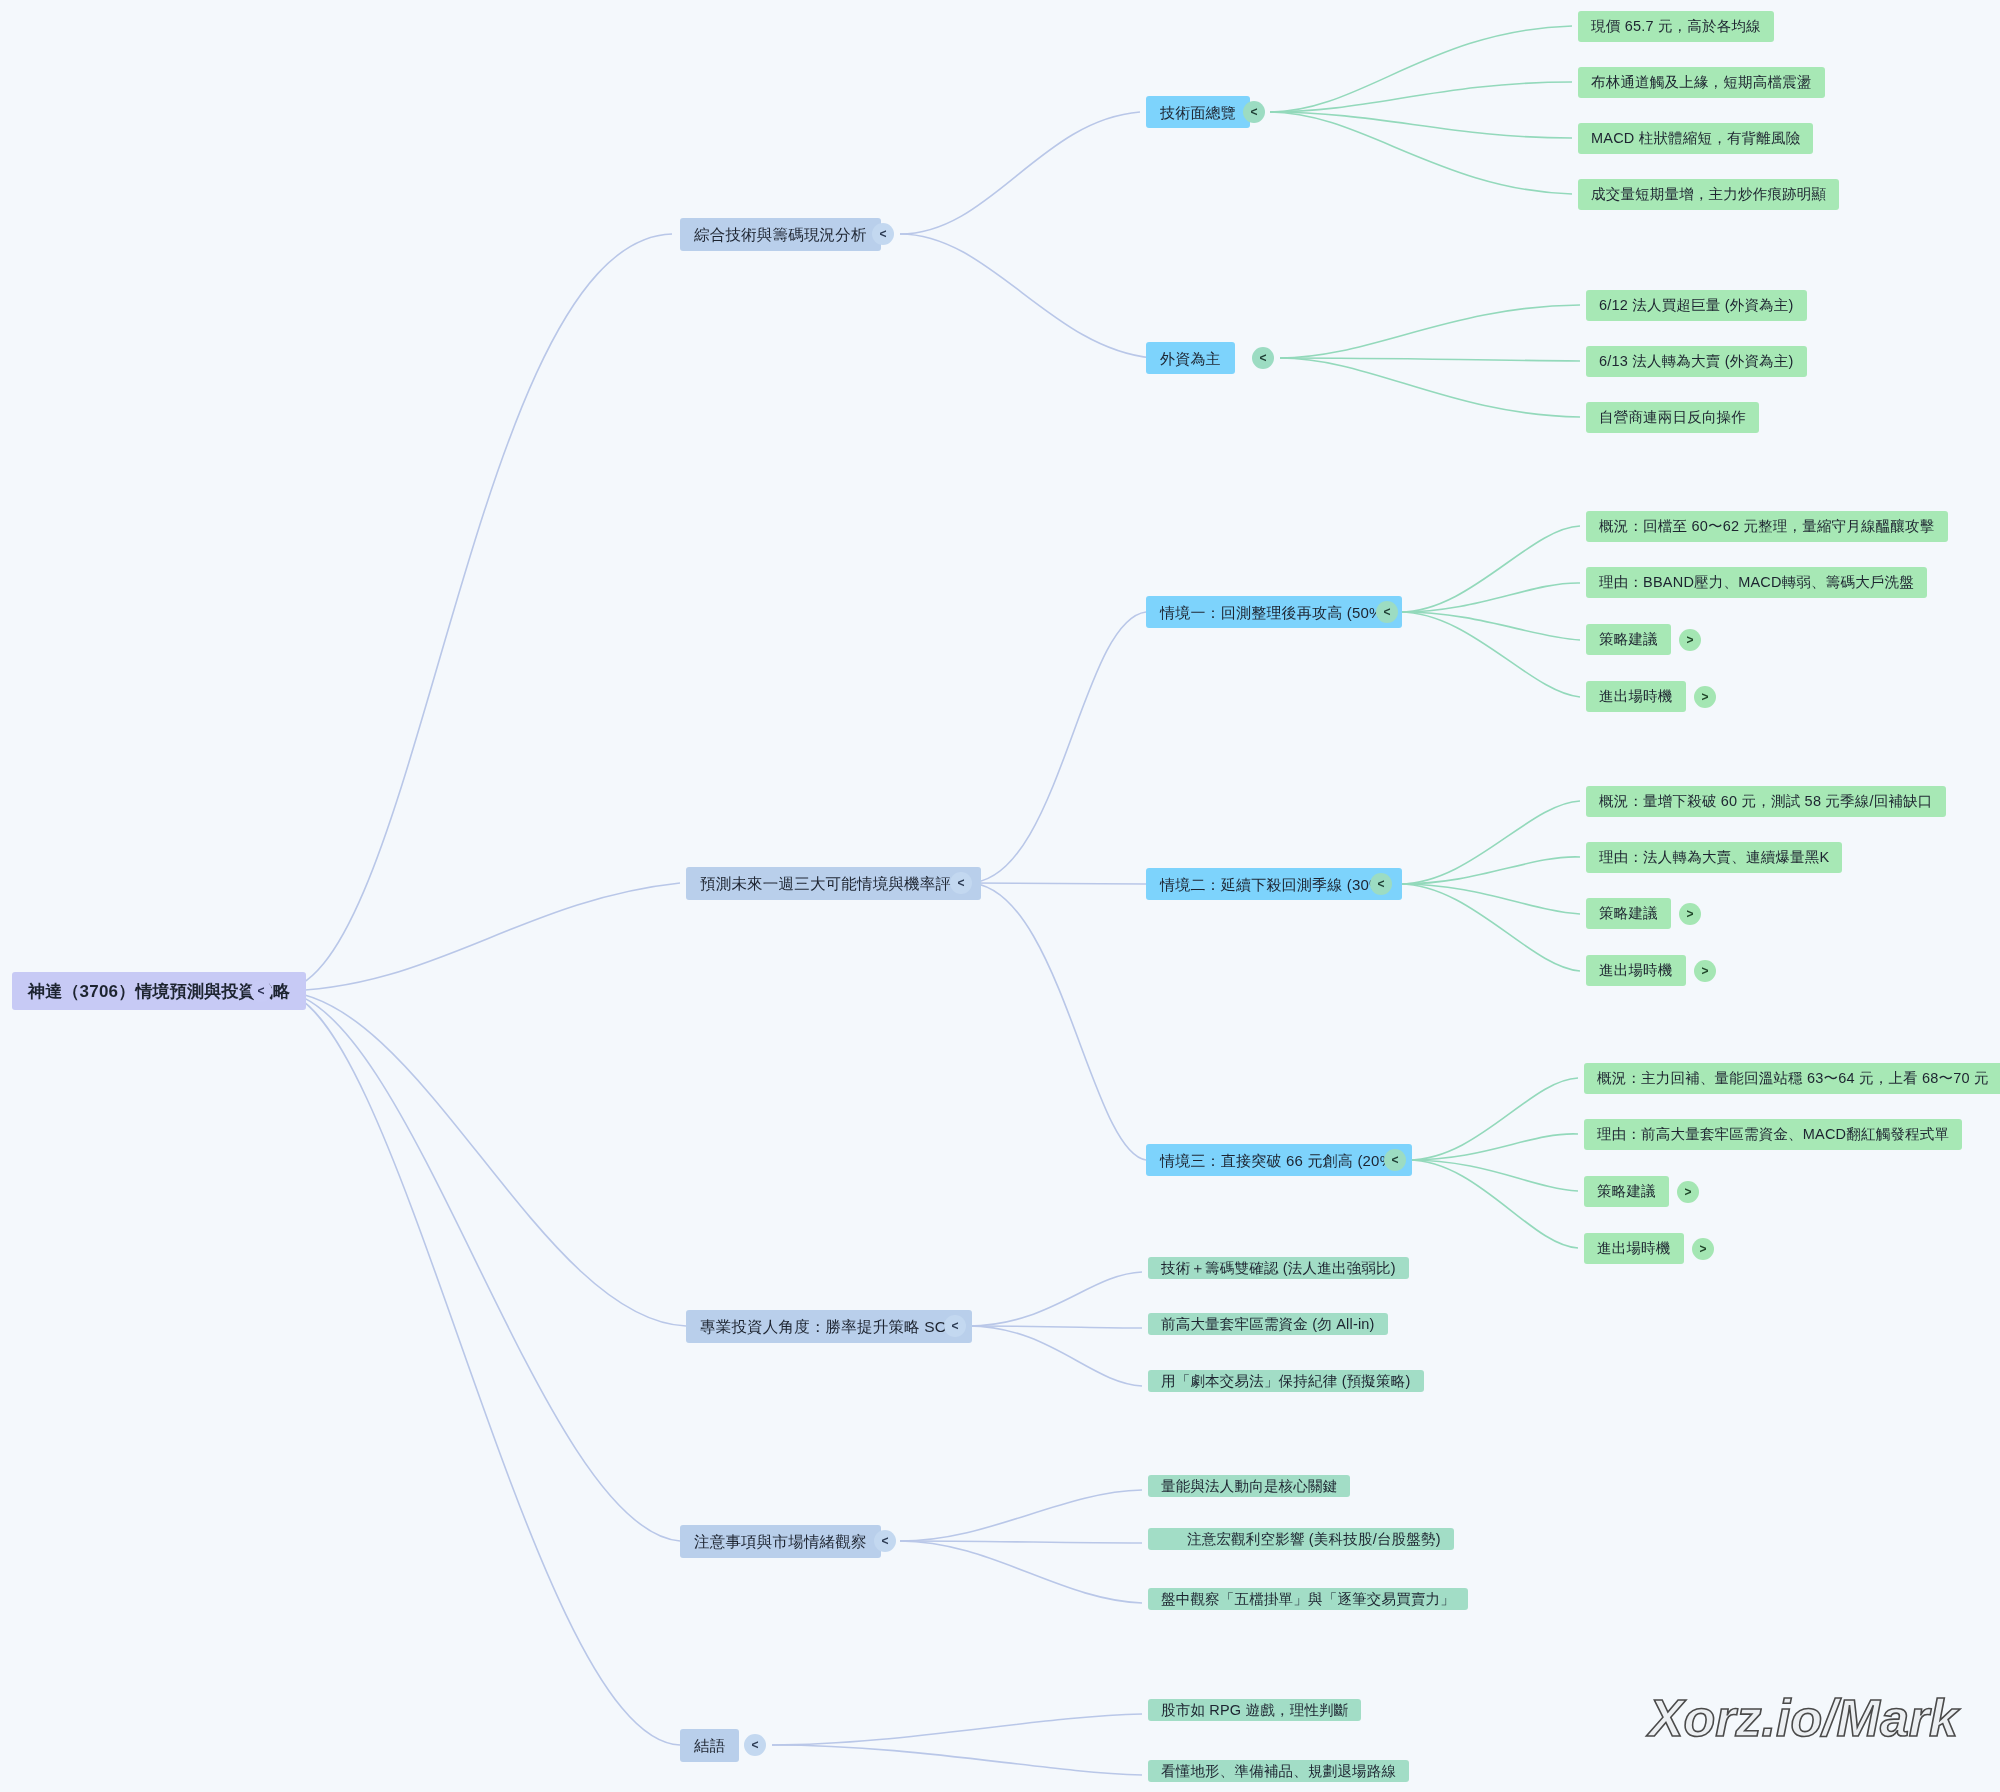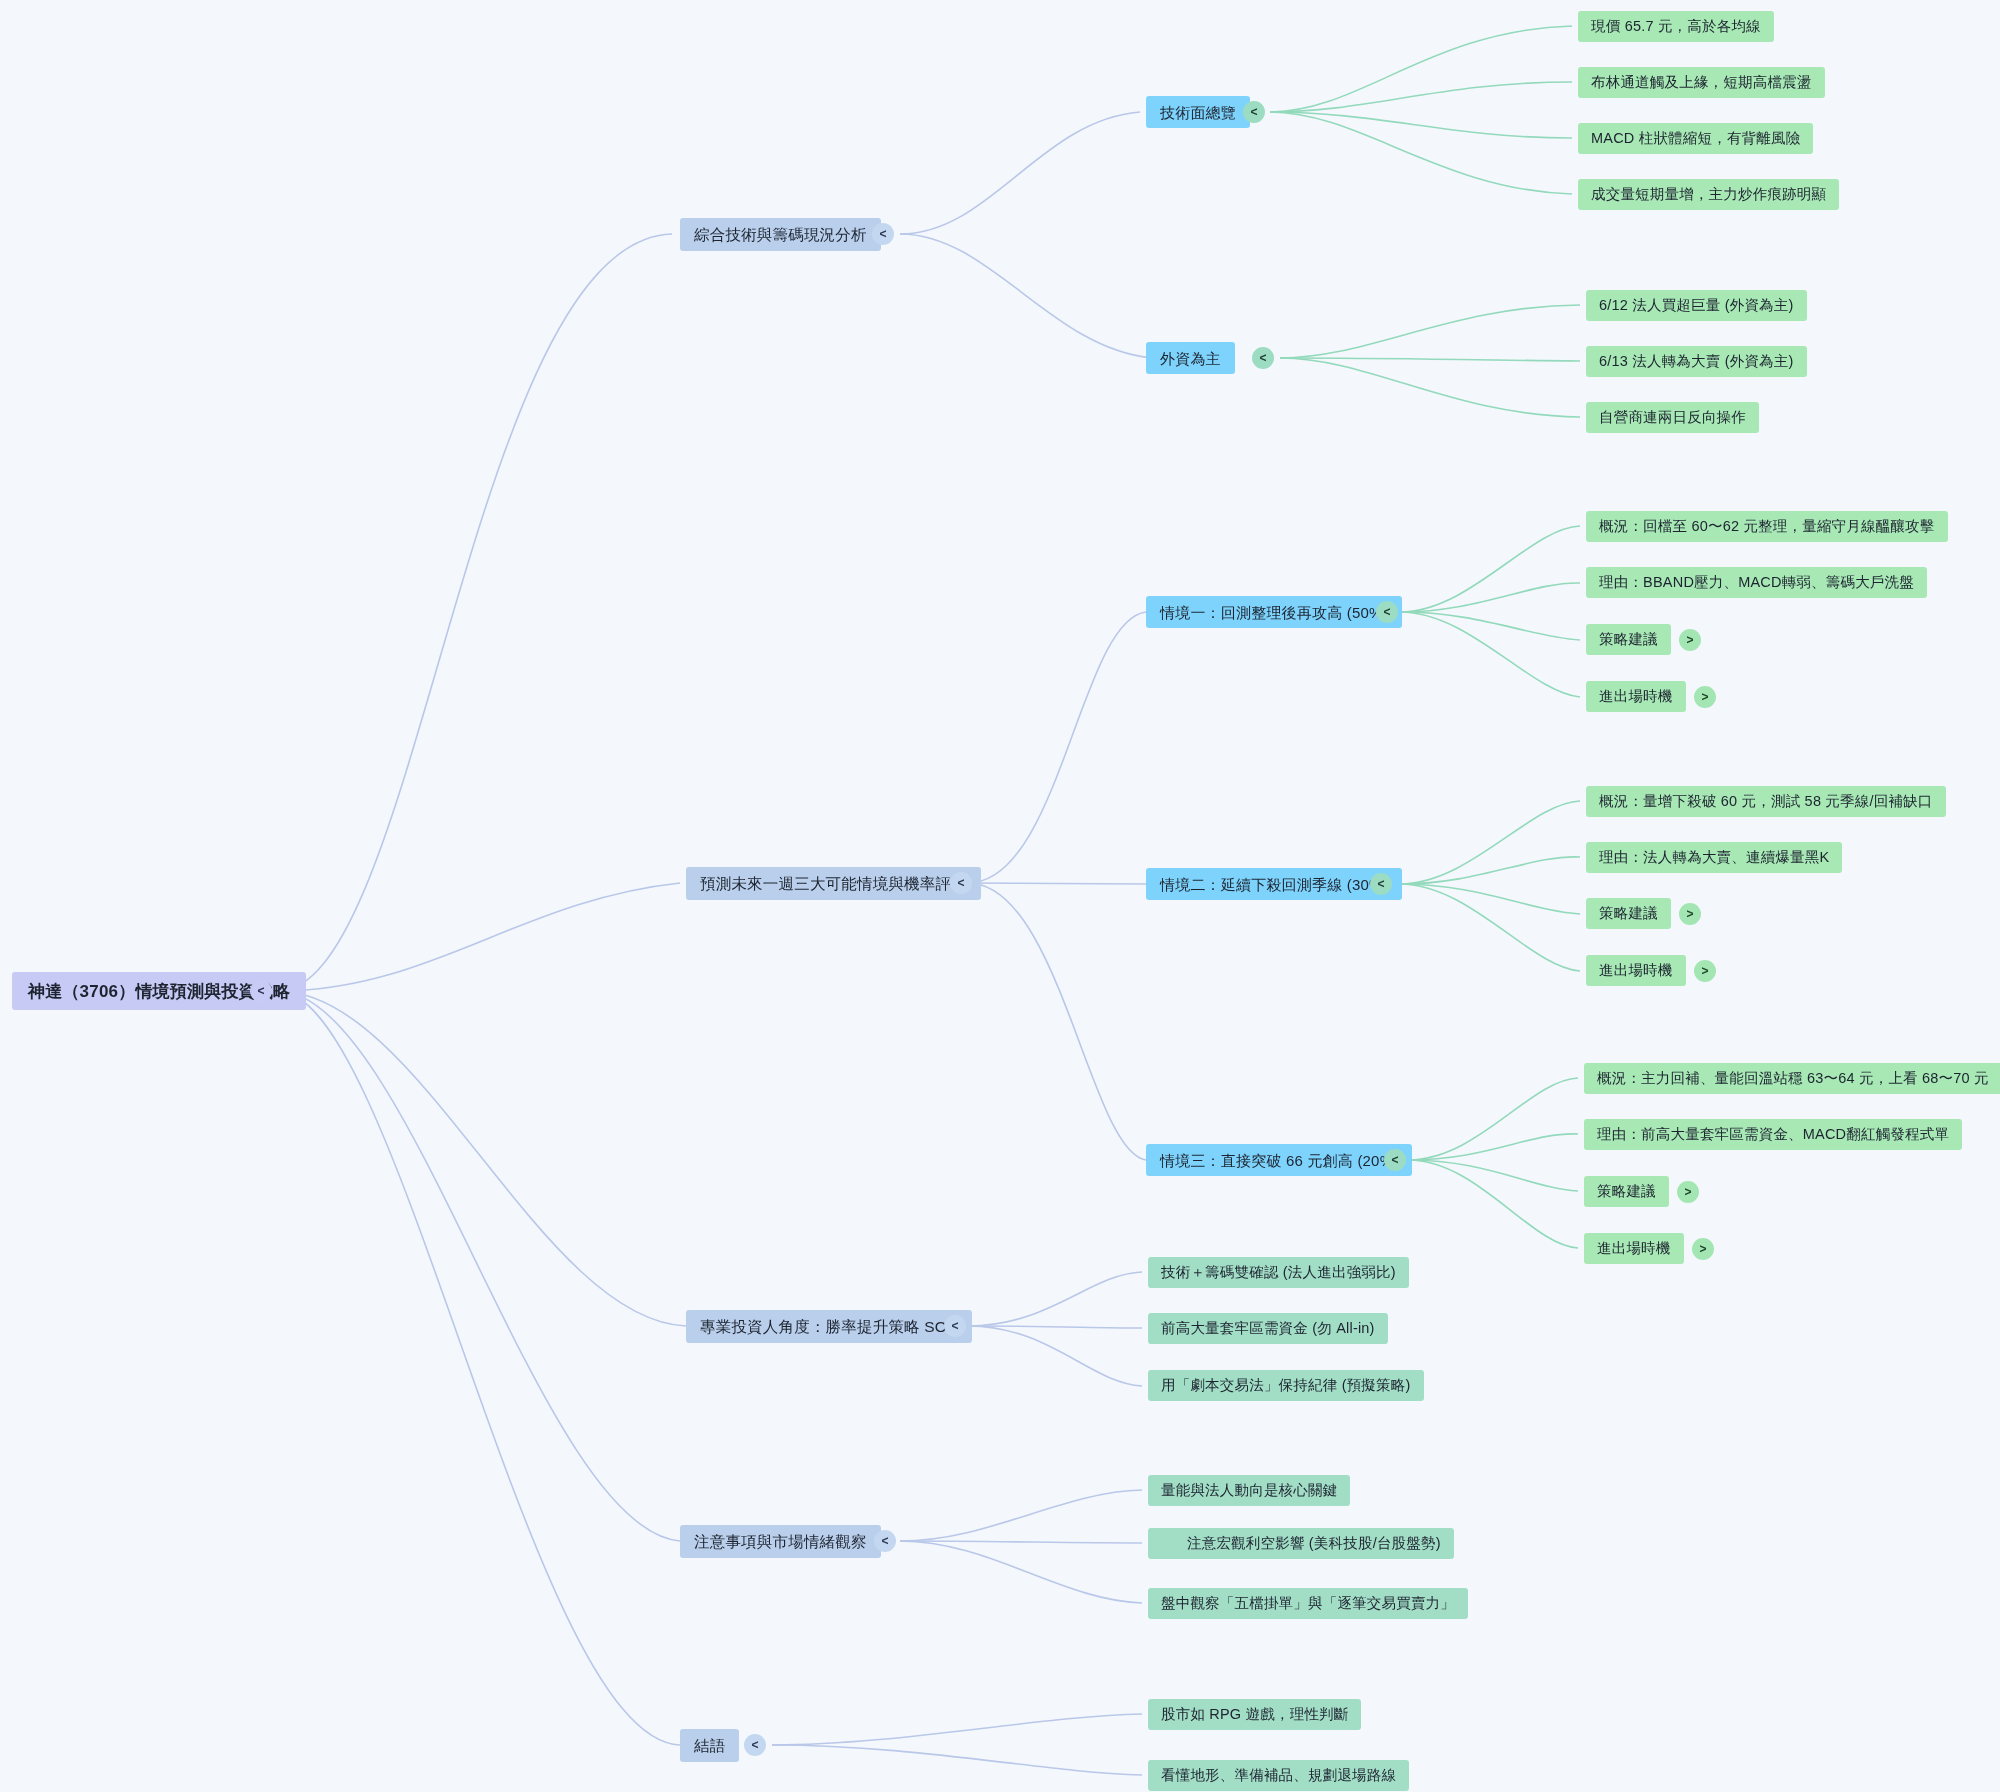--- a/index.html
+++ b/index.html
@@ -51,21 +51,21 @@
     background:#a7e8b5;
     padding:8px 13px;
     font-size:14.5px;
     height:31px;
   }
   
   .n-leaf-mint{
     background:#a2ddc6;
     padding:8px 13px;
     font-size:14.5px;
-    height:31px;
+    height:22px;
   }
 
   .toggle{
     position:absolute;
     width:22px;height:22px;
     border-radius:50%;
     display:flex;align-items:center;justify-content:center;
     font-size:12px;
     font-weight:600;
     line-height:1;
@@ -312,13 +312,14 @@
   </div>
   <div class="toggle t-blue" style="left:744px;top:1734px;">&lt;</div>
 
   <div class="node n-leaf-mint" style="left:1148px;top:1699px;">
     <span class="txt">股市如 RPG 遊戲，理性判斷</span>
   </div>
   <div class="node n-leaf-mint" style="left:1148px;top:1760px;">
     <span class="txt">看懂地形、準備補品、規劃退場路線</span>
   </div>
 
+  <div class="watermark">Xorz.io/Mark</div>
 </div>
 
 </body></html>

